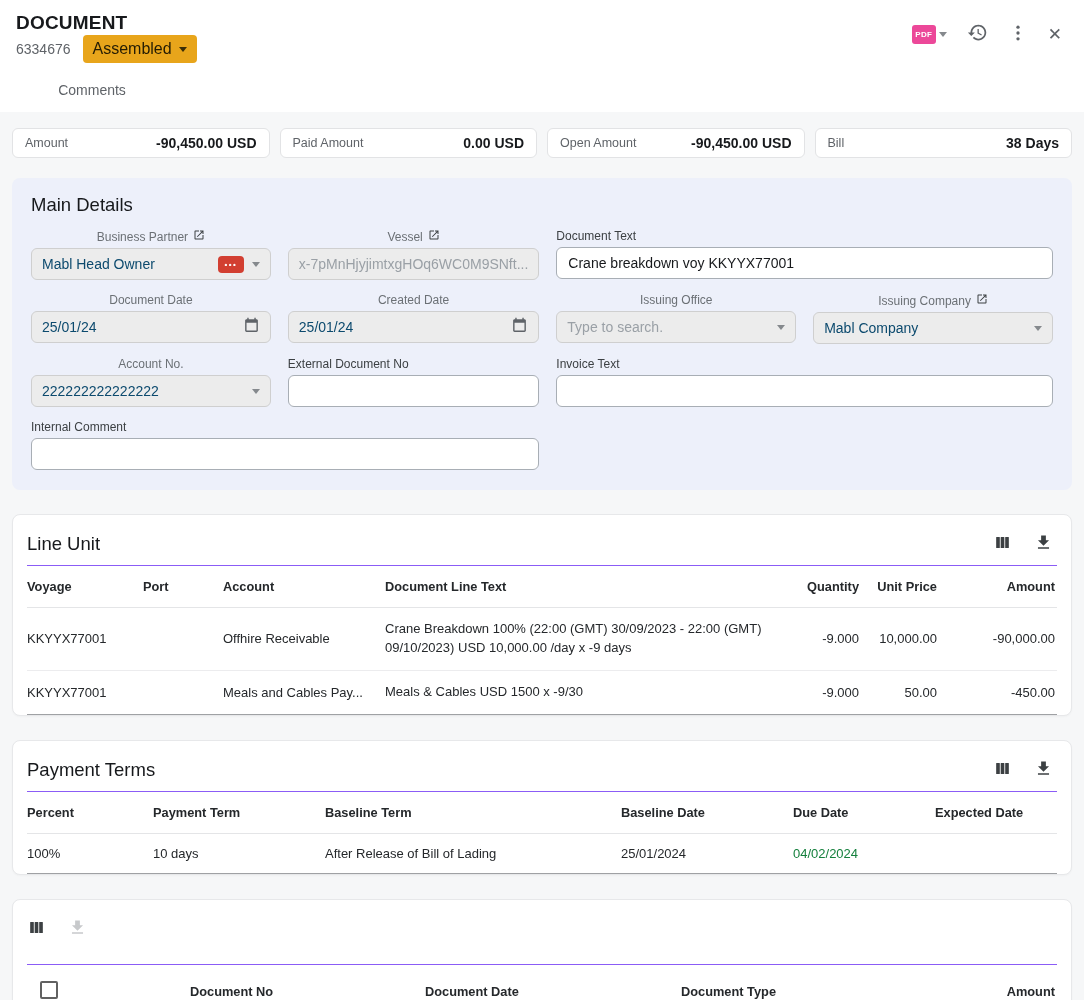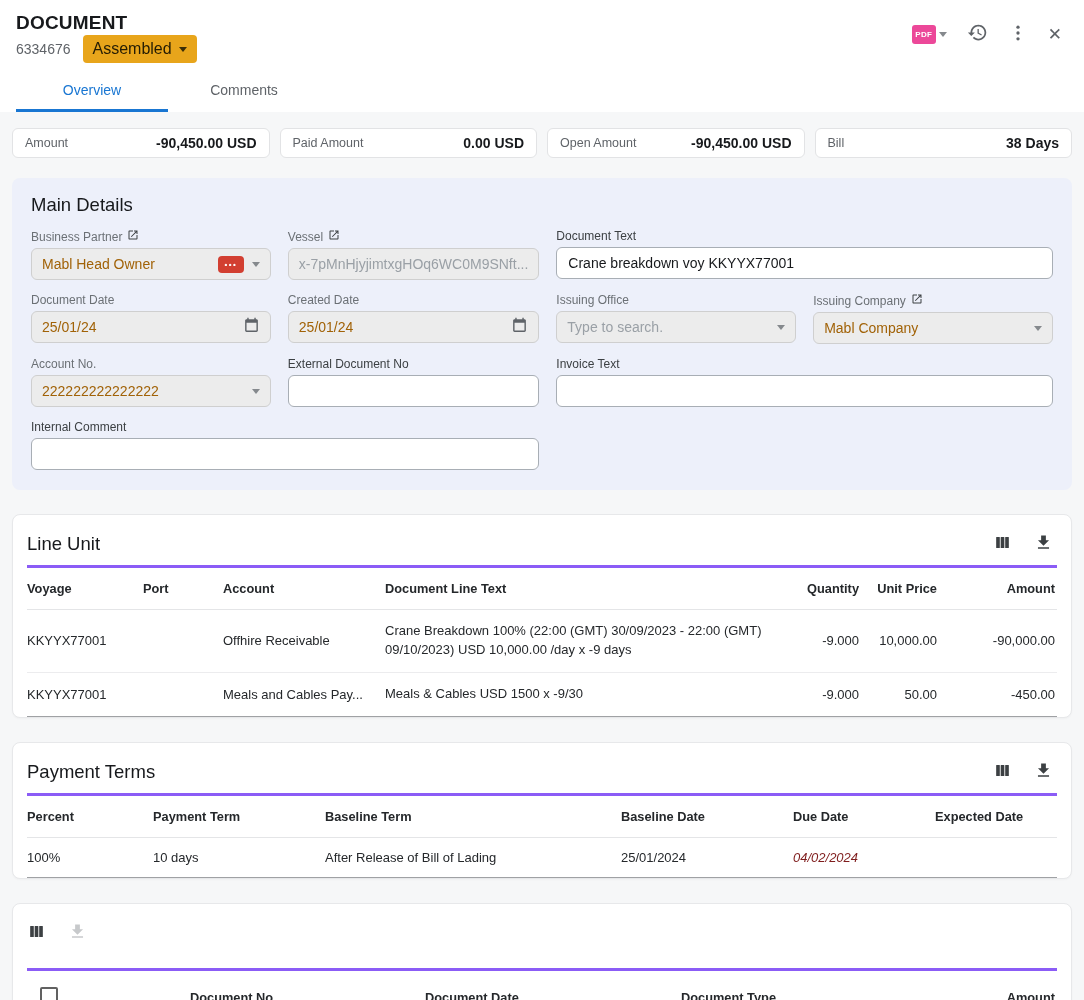--- a/index.html
+++ b/index.html
@@ -32,45 +32,45 @@
   .content { padding: 16px 12px 0; }
   .summary-row { display: flex; gap: 10px; }
   .scard { flex: 1; display: flex; align-items: center; justify-content: space-between; background: #fff; border: 1px solid #e2e3e5; border-radius: 6px; height: 30px; padding: 0 12px; }
   .scard-label { font-size: 12.5px; color: #5f6368; }
   .scard-value { font-size: 14px; font-weight: 700; color: #17191c; white-space: nowrap; }
   
   .details-panel { background: #EDF0FA; border-radius: 8px; margin-top: 20px; padding: 16px 19px 20px; }
   .section-title { margin: 0; font-size: 18.5px; font-weight: 500; color: #17191c; }
   .details-grid { display: grid; grid-template-columns: repeat(4, 1fr); column-gap: 17px; row-gap: 13px; margin-top: 13px; }
   .flabel { display: flex; align-items: center; gap: 5px; font-size: 12px; color: #3c4043; margin-bottom: 4px; }
-  .flabel.dim { color: #6b7075; }
+  .flabel.dim { color: #6b7075; justify-content: center; }
   .control { display: flex; align-items: center; gap: 8px; height: 32px; padding: 0 10px; border-radius: 6px; border: 1px solid #c3c7cc; background: #fff; cursor: pointer; }
   .control.disabled { background: #ececec; border-color: #cfcfcf; cursor: default; }
-  .ctl-text { font-size: 14px; color: #a16207; white-space: nowrap; overflow: hidden; text-overflow: ellipsis; flex: 1; }
+  .ctl-text { font-size: 14px; color: #0c4a6e; white-space: nowrap; overflow: hidden; text-overflow: ellipsis; flex: 1; }
   .ctl-text.muted { color: #9aa0a6; }
   .text-input { width: 100%; height: 32px; border: 1px solid #a8aeb5; border-radius: 6px; padding: 0 11px; font-size: 14px; font-family: inherit; color: #17191c; background: #fff; }
   .chip-red { background: #D23F31; color: #fff; border-radius: 4px; height: 17px; min-width: 26px; display: flex; align-items: center; justify-content: center; font-size: 8px; letter-spacing: 1.5px; font-weight: 700; flex: none; }
   .caret { width: 0; height: 0; border-left: 4.5px solid transparent; border-right: 4.5px solid transparent; border-top: 5px solid #85898d; flex: none; }
   .badge .caret { border-top-color: #3a2d07; }
   .span-2r { grid-column: 3 / 5; }
   .span-2l { grid-column: 1 / 3; }
   
   .card { background: #fff; border: 1px solid #e7e8ea; border-radius: 8px; margin-top: 24px; padding: 12px 14px 0; box-shadow: 0 1px 2px rgba(20,20,20,.03); }
   .card-head { display: flex; align-items: center; justify-content: space-between; padding: 6px 0 2px; }
   .card-icons { display: flex; align-items: center; gap: 22px; padding-right: 4px; }
   .tool-icon { background: none; border: none; cursor: pointer; padding: 0; display: flex; }
   table { width: 100%; border-collapse: collapse; margin-top: 8px; }
-  th { font-size: 12.8px; font-weight: 700; color: #25282b; text-align: left; padding: 13px 8px; border-bottom: 1px solid #e4e5e7; border-top: 3px solid #8b5cf6; vertical-align: middle; }
+  th { font-size: 12.8px; font-weight: 700; color: #25282b; text-align: left; padding: 13px 8px; border-bottom: 1px solid #e4e5e7; border-top: 1px solid #8b5cf6; vertical-align: middle; }
   td { font-size: 13px; color: #25282b; padding: 12px 8px; border-bottom: 1px solid #ececee; vertical-align: middle; }
   tbody tr:last-child td { border-bottom: 1px solid #9fa1a4; }
   th:first-child, td:first-child { padding-left: 0; }
   th:last-child, td:last-child { padding-right: 2px; }
   th.num, td.num { text-align: right; }
   .wrap-col { line-height: 1.45; }
-  .due-orange { color: #7f1d1d; font-style: italic; }
+  .due-orange { color: #15803d; }
   .receipts th:first-child { padding-left: 13px; }
   .receipts th { padding-top: 16px; padding-bottom: 16px; border-bottom: 1px solid #9fa1a4; }
   .checkbox { width: 18px; height: 18px; border: 2px solid #616161; border-radius: 2px; display: inline-block; background: #fff; cursor: pointer; }
   .receipts-spacer { height: 14px; }
 </style>
 </head>
 <body>
 
 <div class="header-white">
   <div class="topbar">
@@ -104,21 +104,20 @@
               <circle cx="12" cy="19" r="2"></circle>
             </svg>
         </span>
       </button>
       <button class="icon-btn">
         <span class="close-glyph">✕</span>
       </button>
     </div>
   </div>
   <nav class="tabs">
-    <div class="tab active">Overview</div>
     <div class="tab">Comments</div>
   </nav>
 </div>
 
 <main class="content">
 
   <div class="summary-row">
     <div class="scard">
       <span class="scard-label">Amount</span>
       <span class="scard-value">-90,450.00 USD</span>

